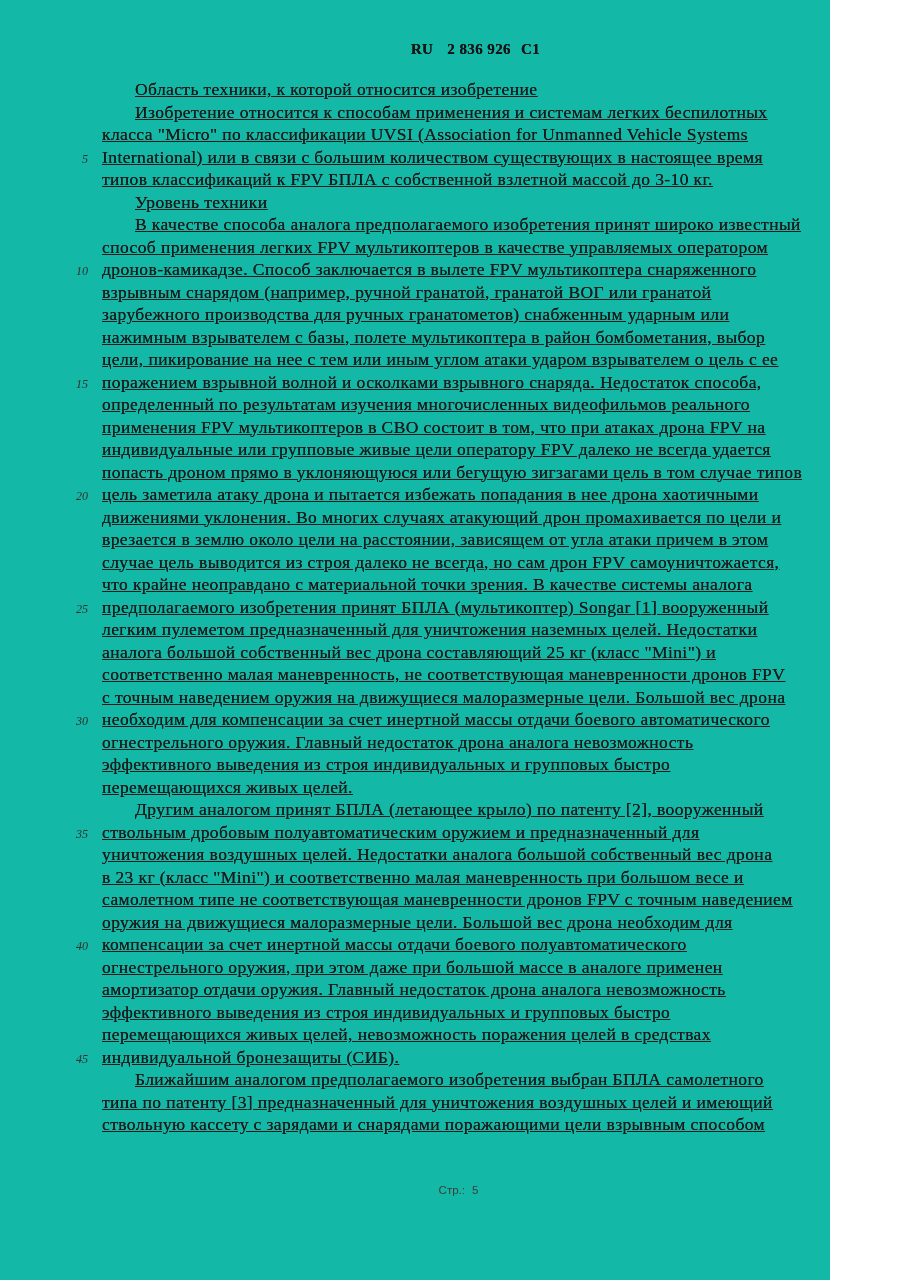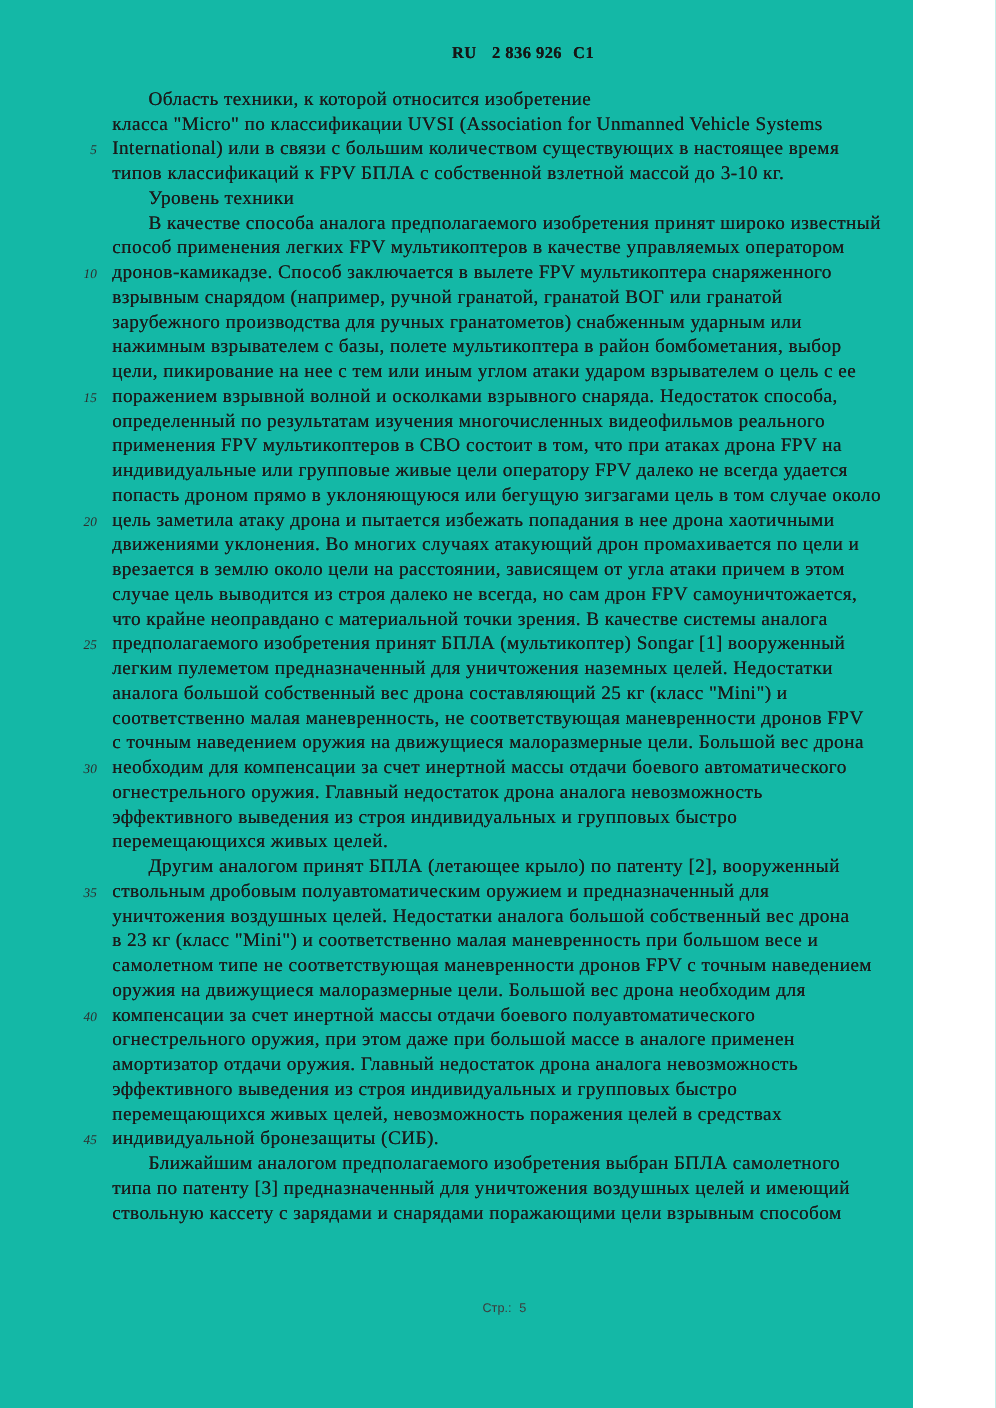--- a/index.html
+++ b/index.html
@@ -46,20 +46,21 @@
     font-size: 12px;
     line-height: 22.5px;
     color: #2e2e2e;
   }
   .line .txt {
     white-space: pre;
     font-size: 17.5px;
     line-height: 22.5px;
     letter-spacing: 0.4px;
     text-shadow: 0 0 0.45px #1b1b1b;
+    text-decoration: underline;
   }
   .line .txt.indent { padding-left: 33px; }
   .page-footer {
     position: absolute;
     top: 1184px;
     left: 6px;
     width: 905px;
     text-align: center;
     font-family: "Liberation Sans", sans-serif;
     font-size: 11.5px;
@@ -76,20 +77,24 @@
     <span>RU</span><span class="pub-num">2 836 926</span><span class="kind">C1</span>
   </div>
 
   <div class="body-block">
 
       <div class="line">
         <span class="num"></span>
         <span class="txt indent">Область техники, к которой относится изобретение</span>
       </div>
 
+      <div class="line">
+        <span class="num"></span>
+        <span class="txt indent">Изобретение относится к способам применения и системам легких беспилотных</span>
+      </div>
 
 
       <div class="line">
         <span class="num"></span>
         <span class="txt">класса "Micro" по классификации UVSI (Association for Unmanned Vehicle Systems</span>
       </div>
 
       <div class="line">
         <span class="num">5</span>
         <span class="txt">International) или в связи с большим количеством существующих в настоящее время</span>
@@ -155,21 +160,21 @@
         <span class="txt">применения FPV мультикоптеров в СВО состоит в том, что при атаках дрона FPV на</span>
       </div>
 
       <div class="line">
         <span class="num"></span>
         <span class="txt">индивидуальные или групповые живые цели оператору FPV далеко не всегда удается</span>
       </div>
 
       <div class="line">
         <span class="num"></span>
-        <span class="txt">попасть дроном прямо в уклоняющуюся или бегущую зигзагами цель в том случае около</span>
+        <span class="txt">попасть дроном прямо в уклоняющуюся или бегущую зигзагами цель в том случае типов</span>
       </div>
 
       <div class="line">
         <span class="num">20</span>
         <span class="txt">цель заметила атаку дрона и пытается избежать попадания в нее дрона хаотичными</span>
       </div>
 
       <div class="line">
         <span class="num"></span>
         <span class="txt">движениями уклонения. Во многих случаях атакующий дрон промахивается по цели и</span>

